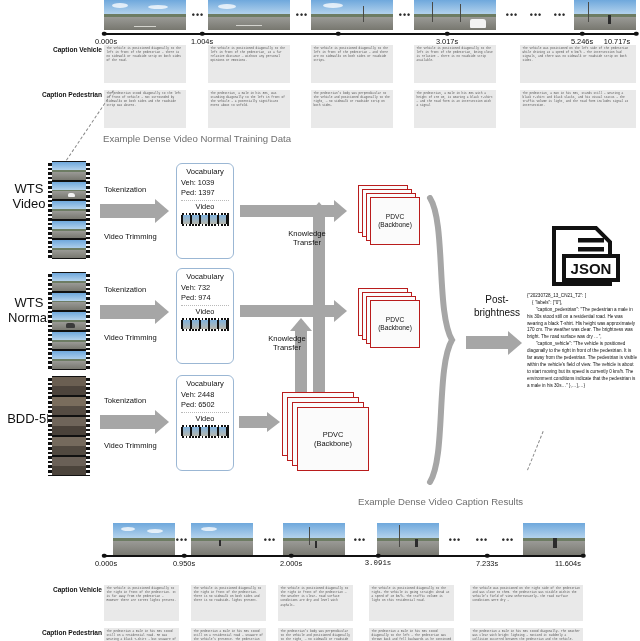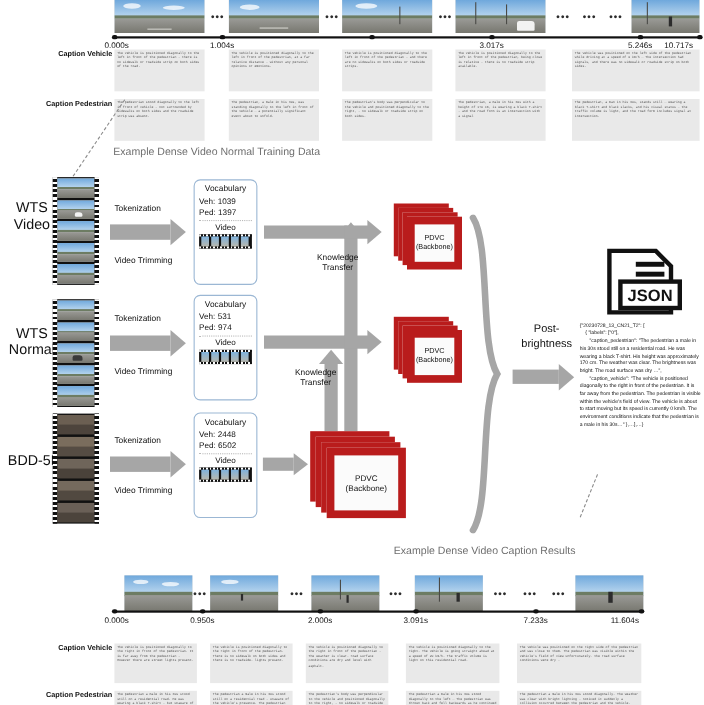--- a/index.html
+++ b/index.html
@@ -63,21 +63,21 @@
   .voc .sep{border-top:1px dotted #b9b9b9;margin:2.5px 0 1.5px;}
   .voc .vv{font-size:7.4px;color:#111;text-align:center;}
   .vstrip{position:relative;height:13px;margin-top:2px;background:#111;
       padding:2px 0;box-sizing:border-box;overflow:hidden;}
   .vstrip .vf{position:absolute;top:2px;bottom:2px;background:linear-gradient(#7fb2dd,#b7b7ae);}
   .vstrip .perf{position:absolute;left:0;right:0;height:1.6px;
       background-image:repeating-linear-gradient(90deg,#fff 0 1.4px,#111 1.4px 3.2px);}
 
   
   .pdvc-wrap{position:absolute;}
-  .pdvc-card{position:absolute;background:#fbfbfb;border:7px solid #b91c1c;
+  .pdvc-card{position:absolute;background:#fbfbfb;border:1px solid #b91c1c;
        box-sizing:border-box;}
   .pdvc-front{display:flex;flex-direction:column;align-items:center;
        justify-content:center;font-size:6.6px;color:#111;line-height:1.25;}
   .json-text{position:absolute;font-size:4.6px;line-height:1.5;color:#111;
        white-space:pre-wrap;word-wrap:break-word;}
   .dash{position:absolute;border-top:1px dashed #8a8a8a;transform-origin:0 0;}
 </style>
 </head>
 <body>
 
@@ -274,21 +274,21 @@
     </div>
 </div>
 
 <div class="proc-label" style="left:104px;top:285px;">Tokenization</div>
 <div class="proc-label" style="left:104px;top:333px;">Video Trimming</div>
 <div class="arrow" style="left:100px;top:305px;width:55px;height:14px;"></div>
 <div class="arrow-head" style="left:155px;top:300px;border-top:12px solid transparent;border-bottom:12px solid transparent;border-left:14px solid #a6a6a6;"></div>
 
 <div class="voc" style="left:176px;top:268px;width:58px;height:96px;">
   <div class="vt">Vocabulary</div>
-  <div class="vl">Veh: 531</div>
+  <div class="vl">Veh: 732</div>
   <div class="vl">Ped: 974</div>
   <div class="sep"></div>
   <div class="vv">Video</div>
   <div class="vstrip">
     <div class="perf" style="top:0;"></div>
       <div class="perf" style="bottom:0;"></div>
     <div class="vf" style="left:2px;width:7px;"></div>
       <div class="vf" style="left:11px;width:7px;"></div>
     <div class="vf" style="left:20px;width:7px;"></div>
       <div class="vf" style="left:29px;width:7px;"></div>
@@ -483,21 +483,21 @@
 <div>
   <div class="tl-dot" style="left:104px;top:555.8px;"></div>
   <div class="tl-dot" style="left:184px;top:555.8px;"></div>
   <div class="tl-dot" style="left:291px;top:555.8px;"></div>
   <div class="tl-dot" style="left:378px;top:555.8px;"></div>
   <div class="tl-dot" style="left:487px;top:555.8px;"></div>
   <div class="tl-dot" style="left:583px;top:555.8px;"></div>
   <div class="tl-cap" style="left:106px;top:559px;">0.000s</div>
   <div class="tl-cap" style="left:184px;top:559px;">0.950s</div>
   <div class="tl-cap" style="left:291px;top:559px;">2.000s</div>
-  <div class="tl-cap" style="left:378px;top:559px;">3.091s</div>
+  <div class="tl-cap" style="left:378px;top:559px;font-family:Liberation Mono, monospace;">3.091s</div>
   <div class="tl-cap" style="left:487px;top:559px;">7.233s</div>
   <div class="tl-cap" style="left:568px;top:559px;">11.604s</div>
 </div>
 
 <div class="row-label" style="left:38px;top:586px;width:64px;">Caption Vehicle</div>
 <div class="row-label" style="left:30px;top:629px;width:72px;">Caption Pedestrian</div>
 
 <div class="capbox" style="left:104px;top:585px;width:75px;height:36px;">The vehicle is positioned diagonally to the right in front of the pedestrian. It is far away from the pedestrian … However there are street lights present.</div>
 <div class="capbox" style="left:191px;top:585px;width:75px;height:36px;">The vehicle is positioned diagonally to the right in front of the pedestrian. There is no sidewalk on both sides and there is no roadside… lights present.</div>
 <div class="capbox" style="left:278px;top:585px;width:75px;height:36px;">The vehicle is positioned diagonally to the right in front of the pedestrian … The weather is clear… road surface conditions are dry and level with asphalt…</div>

